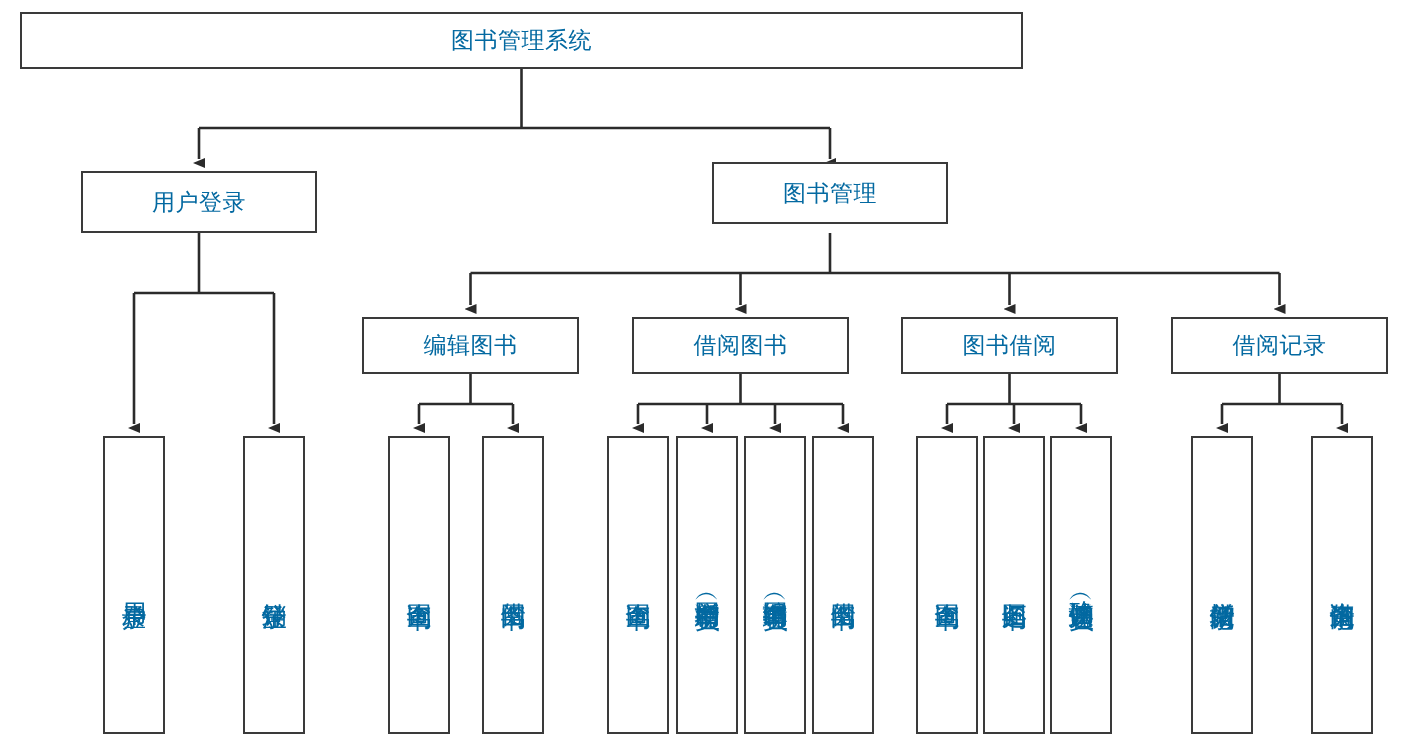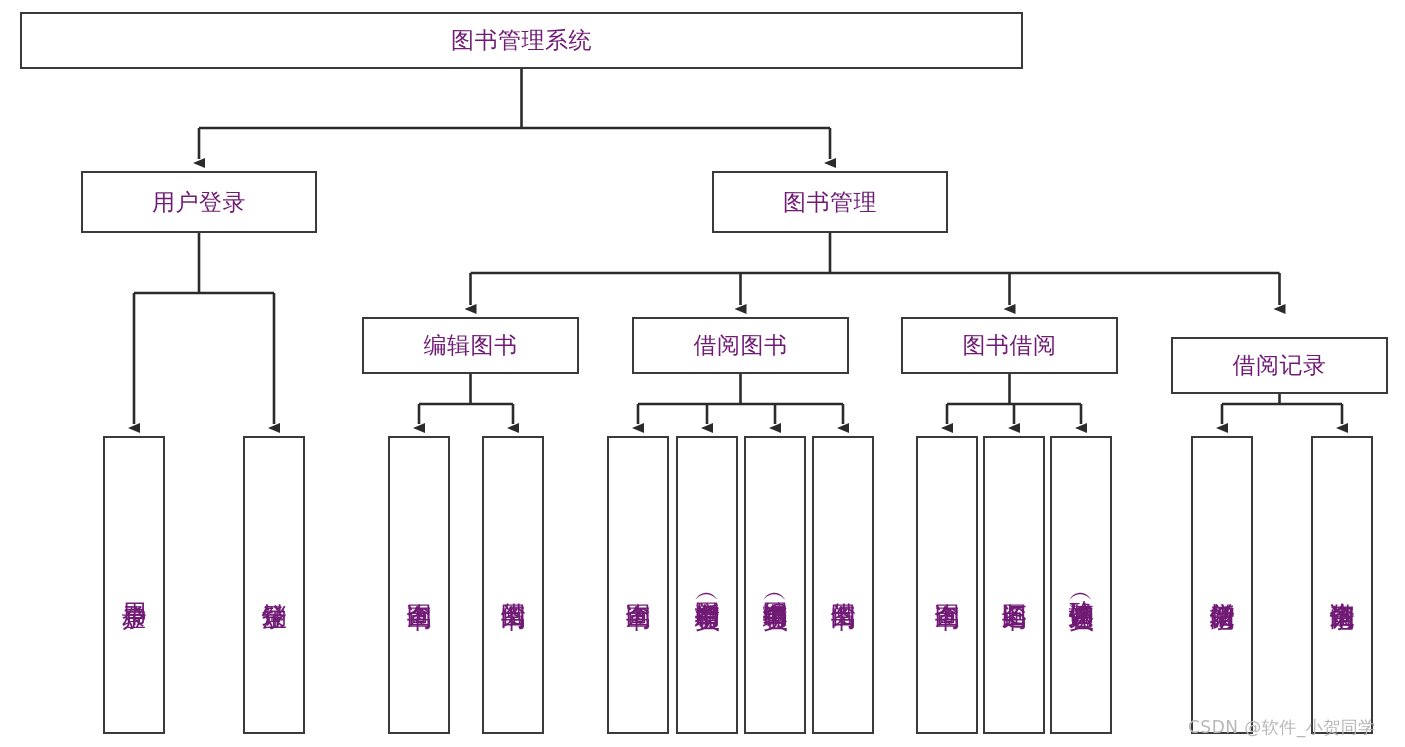--- a/index.html
+++ b/index.html
@@ -26,21 +26,21 @@
     pointer-events: none;
   }
   .node {
     position: absolute;
     box-sizing: border-box;
     background: #ffffff;
     border: 2px solid #3a3a3a;
     display: flex;
     align-items: center;
     justify-content: center;
-    color: #701a75;
+    color: #0369a1;
   }
   .node-h .label {
     font-size: 23px;
     line-height: 1.15;
     letter-spacing: 0.5px;
     white-space: nowrap;
   }
   .node-v {
     padding: 6px 0;
   }
@@ -110,33 +110,33 @@
   </svg>
 
   <div class="node node-h" style="left: 20px; top: 12px; width: 1003px; height: 57px;">
     <span class="label">图书管理系统</span>
   </div>
 
   <div id="nodes-layer">
       <div class="node node-h" style="left: 81px; top: 171px; width: 236px; height: 62px;">
         <span class="label">用户登录</span>
       </div>
-      <div class="node node-h" style="left: 712px; top: 171px; width: 236px; height: 62px;">
+      <div class="node node-h" style="left: 712px; top: 162px; width: 236px; height: 62px;">
         <span class="label">图书管理</span>
       </div>
       <div class="node node-h" style="left: 362px; top: 317px; width: 217px; height: 57px;">
         <span class="label">编辑图书</span>
       </div>
       <div class="node node-h" style="left: 632px; top: 317px; width: 217px; height: 57px;">
         <span class="label">借阅图书</span>
       </div>
       <div class="node node-h" style="left: 901px; top: 317px; width: 217px; height: 57px;">
         <span class="label">图书借阅</span>
       </div>
-      <div class="node node-h" style="left: 1171px; top: 317px; width: 217px; height: 57px; margin-top: 20px;">
+      <div class="node node-h" style="left: 1171px; top: 317px; width: 217px; height: 57px;">
         <span class="label">借阅记录</span>
       </div>
       <div class="node node-v" style="left: 103px; top: 436px; width: 62px; height: 298px;">
         <span class="label">用户登录</span>
       </div>
       <div class="node node-v" style="left: 243px; top: 436px; width: 62px; height: 298px;">
         <span class="label">注销登录</span>
       </div>
       <div class="node node-v" style="left: 388px; top: 436px; width: 62px; height: 298px;">
         <span class="label">查询图书</span>
@@ -166,15 +166,14 @@
         <span class="label">确认归还（管理员）</span>
       </div>
       <div class="node node-v" style="left: 1191px; top: 436px; width: 62px; height: 298px;">
         <span class="label">新增借阅记录</span>
       </div>
       <div class="node node-v" style="left: 1311px; top: 436px; width: 62px; height: 298px;">
         <span class="label">查询借阅记录</span>
       </div>
     </div>
 
-  <div class="watermark" style="left: 1188px; top: 716px;">CSDN @软件_小贺同学</div>
 
 </div>
 
 </body></html>

